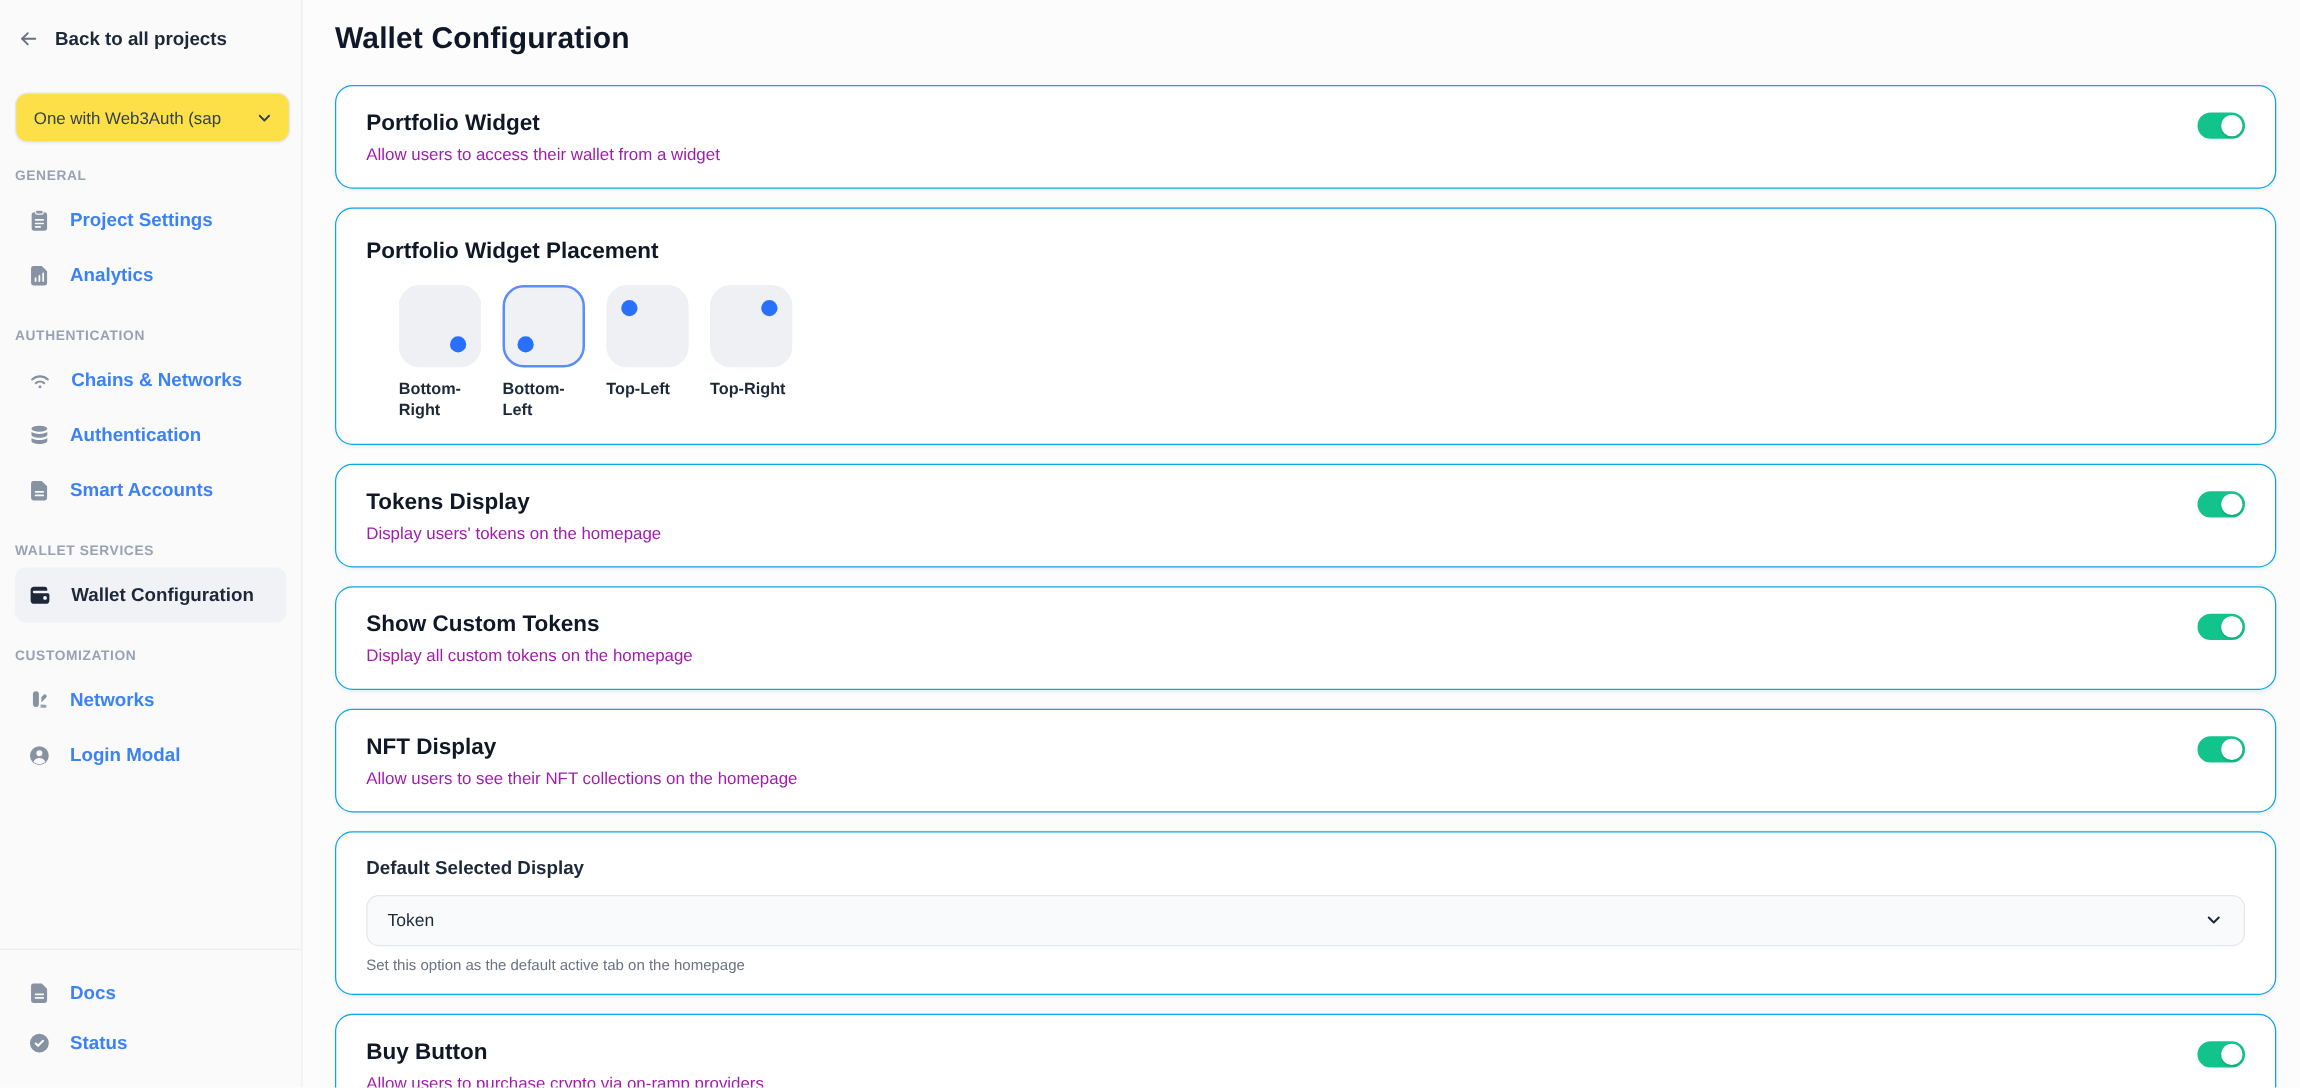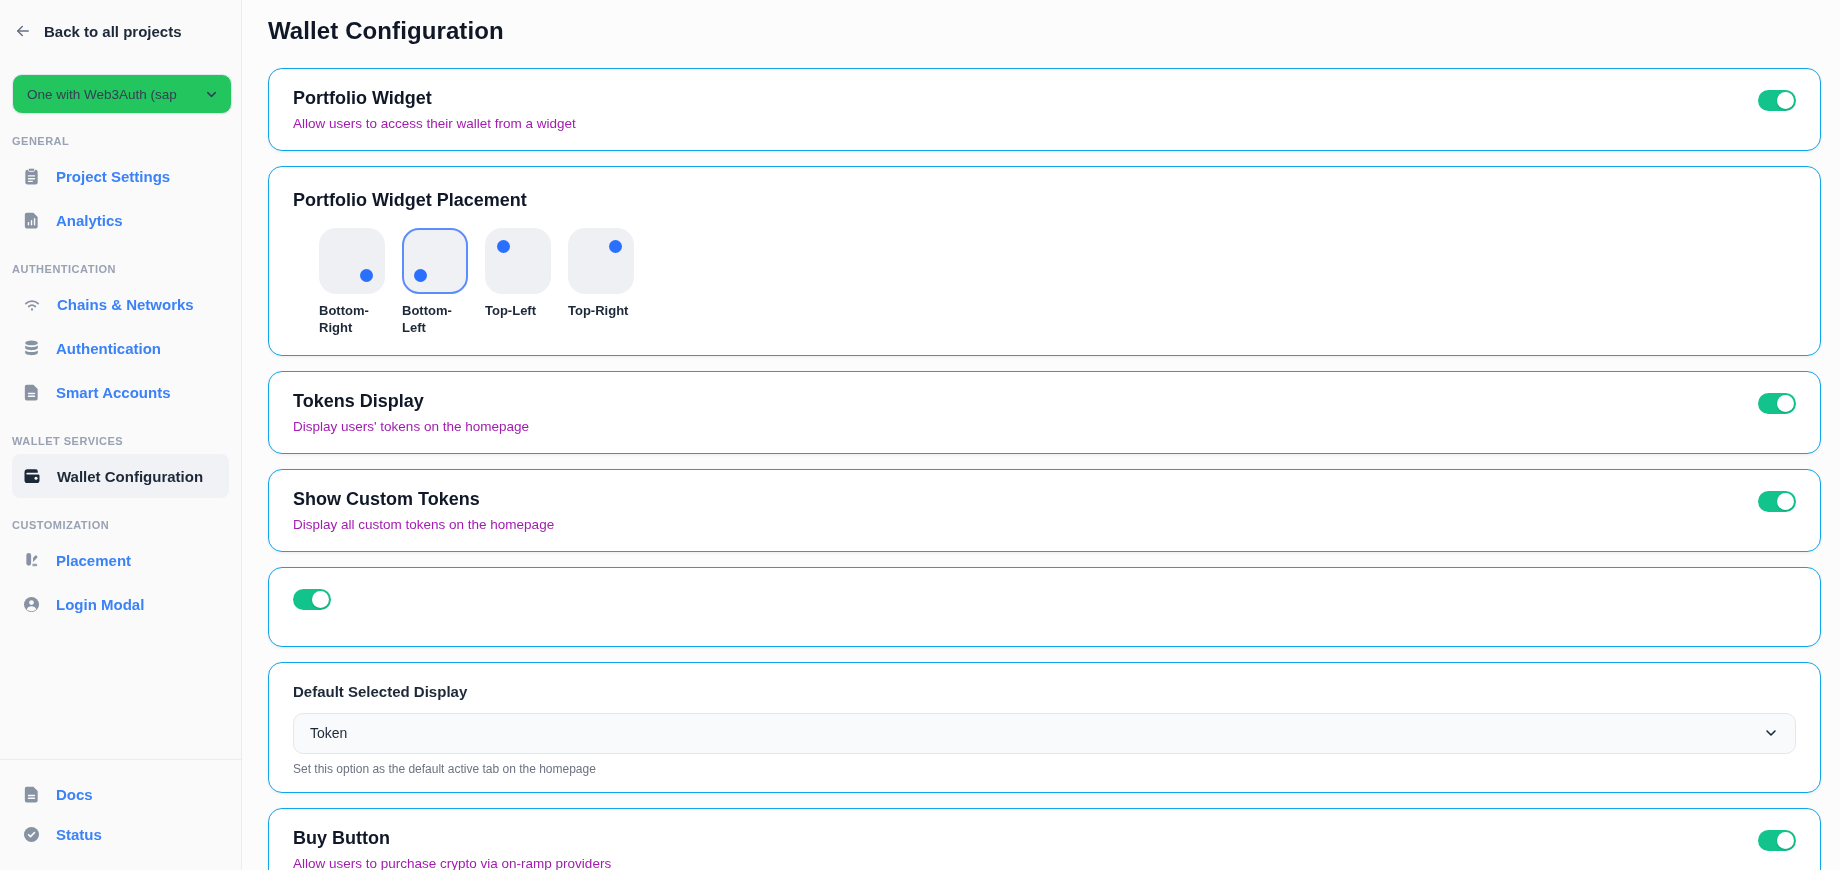--- a/index.html
+++ b/index.html
@@ -24,21 +24,21 @@
   }
   .back-row {
     display: flex; align-items: flex-end; gap: 12px;
     padding: 2px 2px; cursor: pointer;
     color: #1d2939; font-size: 15px; font-weight: 700;
   }
   .back-row .icn { color: #667085; }
   .project-select {
     margin-top: 32px;
     width: 220px; height: 40px;
-    background: #22c55e;
+    background: #fde047;
     border: 1px solid #e4e7ec;
     border-radius: 10px;
     display: flex; align-items: center; justify-content: space-between;
     padding: 0 12px 0 14px;
     font-size: 13.5px; font-weight: 500; color: #344054;
     cursor: pointer;
     font-family: inherit;
     box-shadow: 0 1px 2px rgba(16,24,40,.04);
   }
   .project-select .val {
@@ -255,21 +255,21 @@
       <div class="section-label">CUSTOMIZATION</div>
 
       <div class="nav-item">
         <span class="icn">
           <svg width="19" height="19" viewBox="0 0 24 24" fill="currentColor">
               <rect x="5.5" y="2.5" width="6" height="16" rx="3"></rect>
               <path d="M14 13.8l4.9-4.9a1.9 1.9 0 0 0-2.7-2.7l-2.2 2.2z"></path>
               <path d="M13.2 16l4.5 0.1a1.6 1.6 0 0 1 0 3.2l-4.5 0z" opacity=".85"></path>
             </svg>
         </span>
-        <span>Placement</span>
+        <span>Networks</span>
       </div>
 
       <div class="nav-item">
         <span class="icn">
           <svg width="19" height="19" viewBox="0 0 24 24">
               <circle cx="12" cy="12" r="9.5" fill="currentColor"></circle>
               <circle cx="12" cy="9.6" r="3" fill="#fafafb"></circle>
               <path d="M5.9 18.4a6.6 6.6 0 0 1 12.2 0 9.5 9.5 0 0 1-12.2 0z" fill="#fafafb"></path>
             </svg>
         </span>
@@ -366,20 +366,24 @@
         <div>
           <h2 class="card-heading">Show Custom Tokens</h2>
           <p class="card-desc">Display all custom tokens on the homepage</p>
         </div>
         <div class="toggle on">
             <div class="knob"></div>
           </div>
       </section>
 
       <section class="card toggle-card">
+        <div>
+          <h2 class="card-heading">NFT Display</h2>
+          <p class="card-desc">Allow users to see their NFT collections on the homepage</p>
+        </div>
         <div class="toggle on">
             <div class="knob"></div>
           </div>
       </section>
 
       <section class="card select-card">
         <div class="select-label">Default Selected Display</div>
         <button class="select">
           <span>Token</span>
           <span class="icn">

